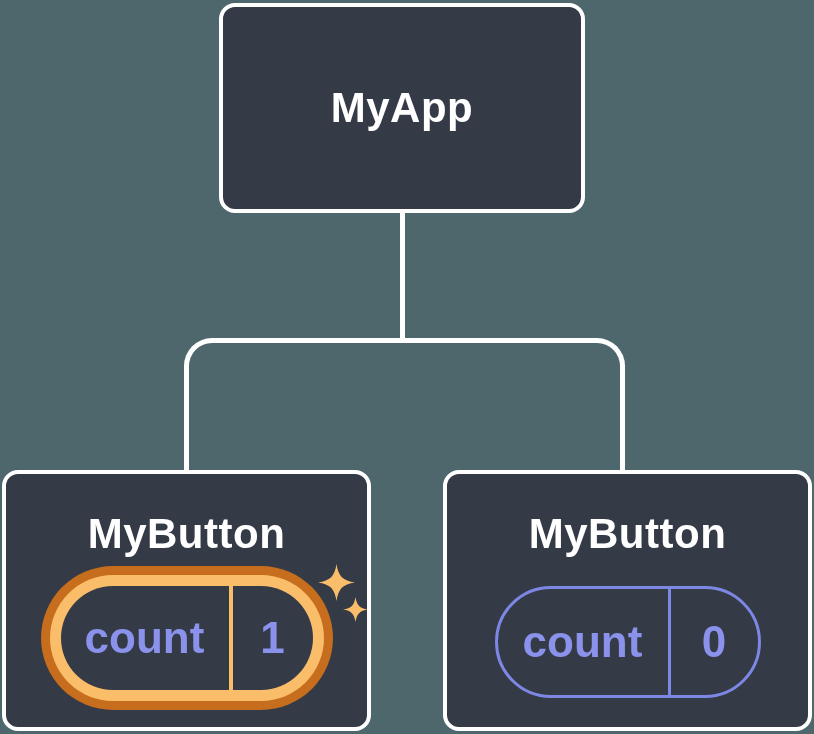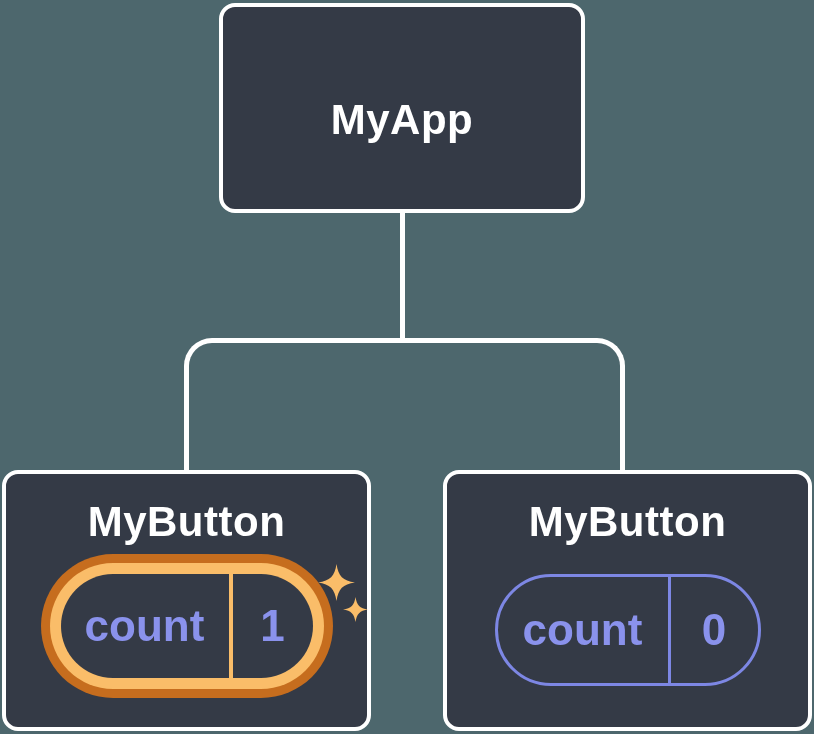--- a/index.html
+++ b/index.html
@@ -48,24 +48,23 @@
   .node-root  { left: 219px; top: 3px;   width: 366px; height: 210px; justify-content: center; }
   .node-left  { left: 2px;   top: 470px; width: 369px; height: 261px; }
   .node-right { left: 443px; top: 470px; width: 369px; height: 261px; }
 
   .node-title {
     color: #FFFFFF;
     font-size: 42px;
     font-weight: 700;
     letter-spacing: 0.5px;
     line-height: 48px;
-    margin-top: 24px;
   }
   .node-left .node-title,
-  .node-right .node-title { }
+  .node-right .node-title { margin-top: 36px; }
 
   
   .pill-outer {
     margin-top: 8px;
     border-radius: 999px;
     background: #C66D1E;
     padding: 9px;
   }
   .pill-ring {
     border-radius: 999px;

